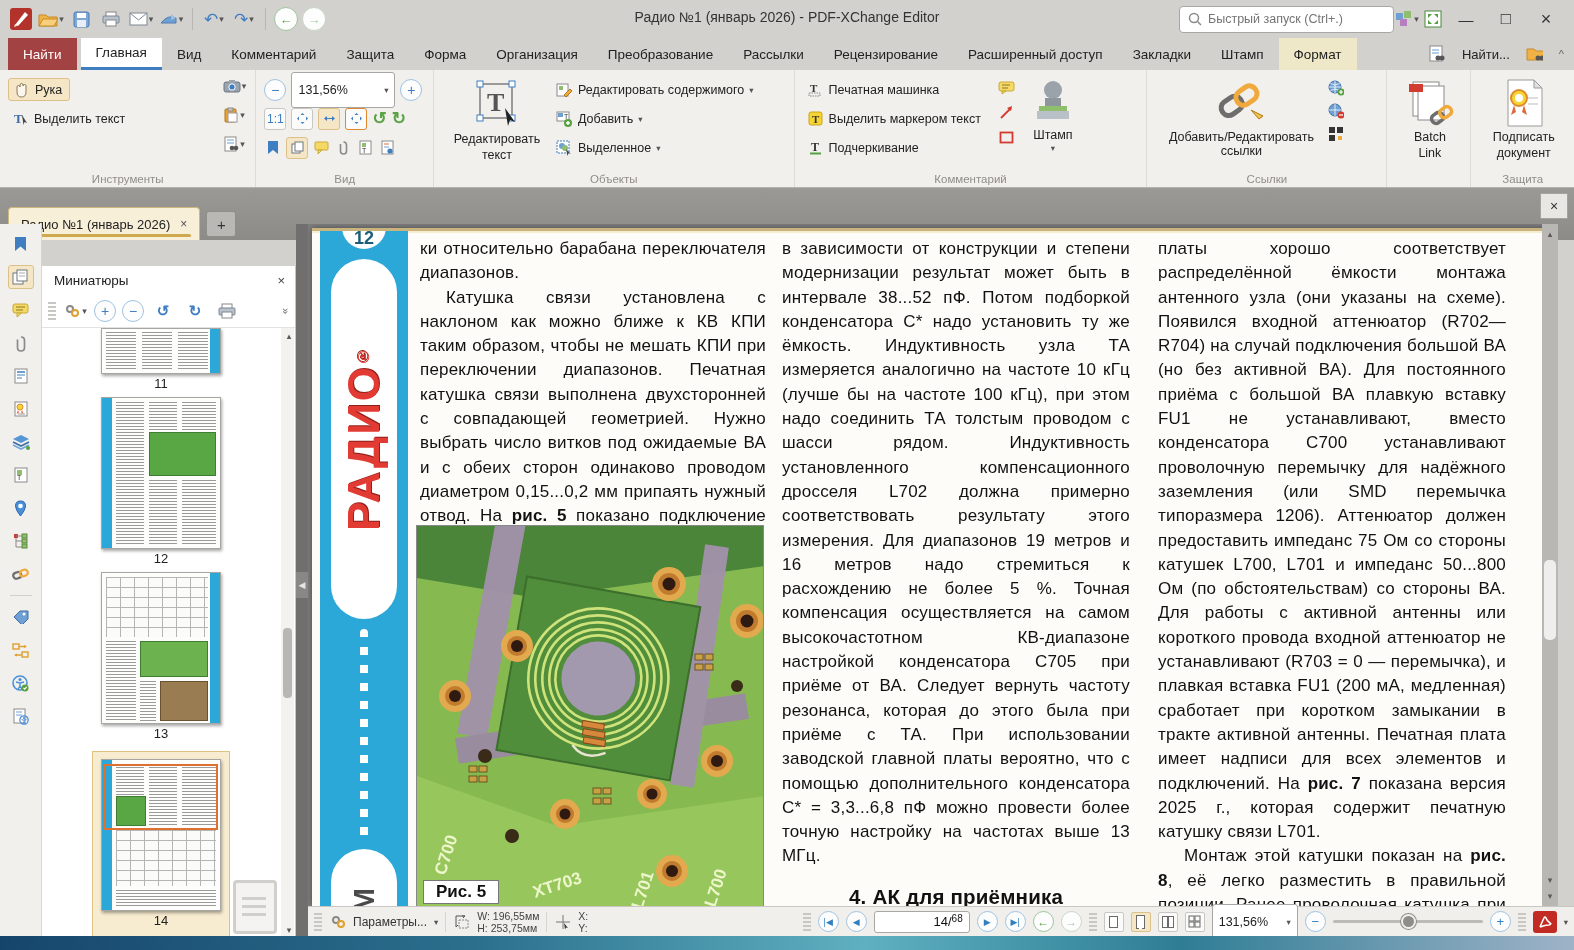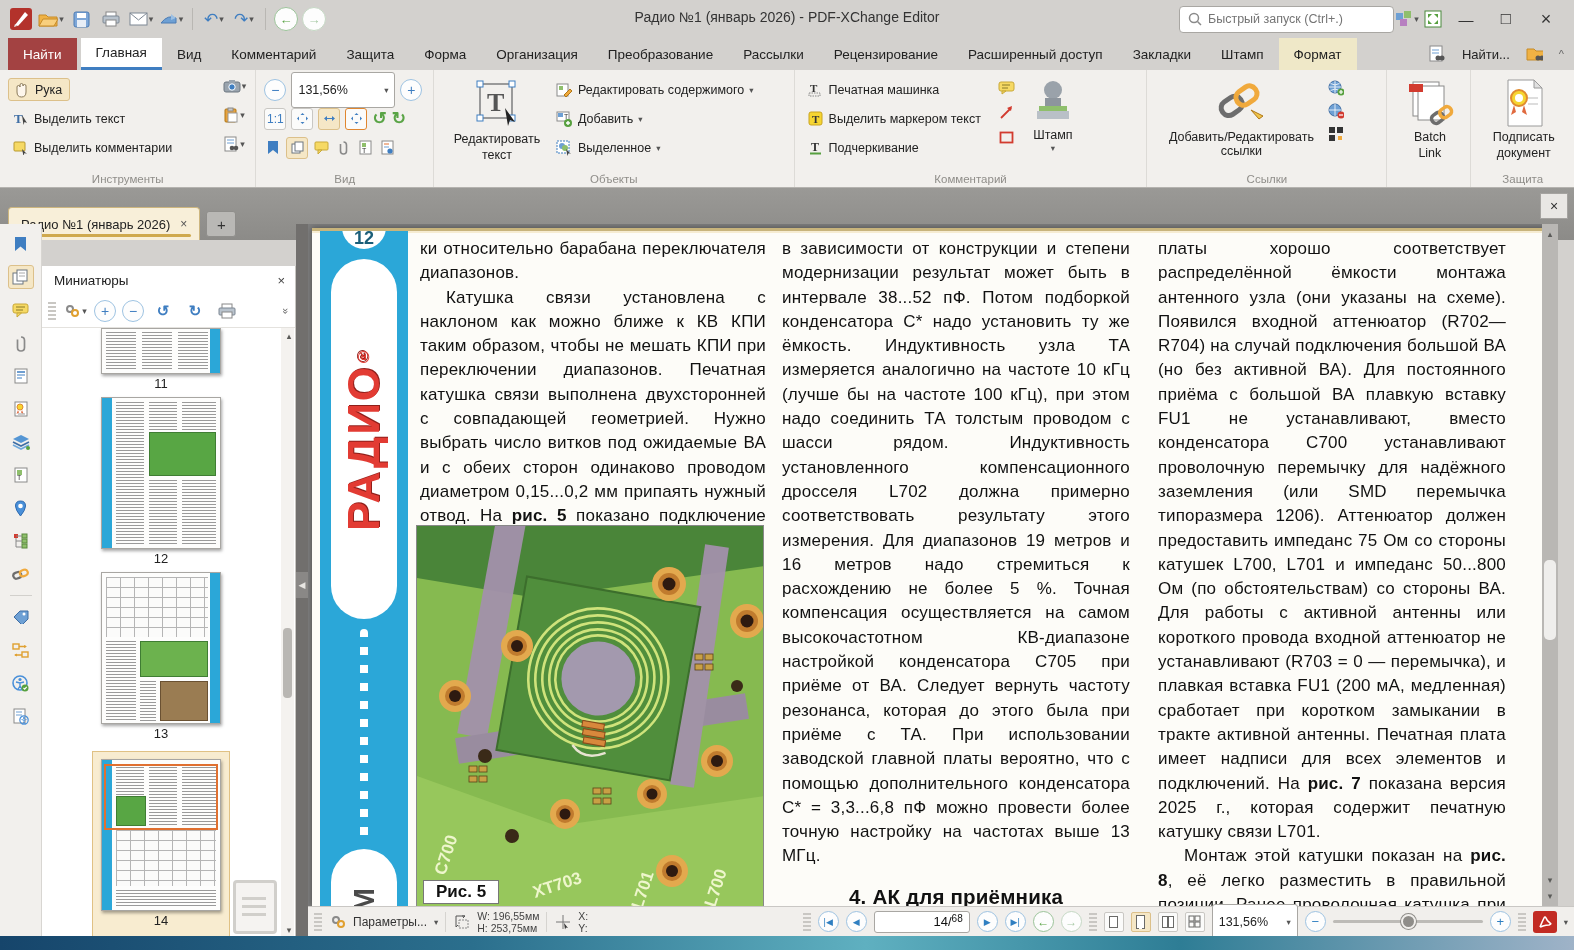--- a/index.html
+++ b/index.html
@@ -292,31 +292,20 @@
       </div>
       <div class="rrow">
         <span class="chip">
           <span class="ic">
                 <svg width="16" height="15">
                   <text x="1" y="12" font-size="13" font-weight="bold" fill="#3f6ea5" font-family="Liberation Serif,serif">T</text>
                   <path d="M9 4 l5 8 l-2.5 -1 l-1 3 z" fill="#444"></path>
                 </svg>
               </span>
           <span>Выделить текст</span>
-        </span>
-      </div>
-      <div class="rrow">
-        <span class="chip">
-          <span class="ic">
-                <svg width="16" height="15">
-                  <rect x="1" y="2" width="11" height="9" rx="1" fill="#f6d964" stroke="#b99a2e"></rect>
-                  <path d="M9 9 l5 5 l-2.5 -1 l-1 3 z" fill="#444"></path>
-                </svg>
-              </span>
-          <span>Выделить комментарии</span>
         </span>
       </div>
       <div style="position:absolute;right:8px;top:6px;display:flex;flex-direction:column;gap:9px">
         <span class="tbtn" style="height:20px">
           <svg width="18" height="14">
                 <rect x="1" y="3" width="16" height="10" rx="2" fill="#9aa4ae" stroke="#6d7780"></rect>
                 <rect x="6" y="1" width="6" height="3" fill="#9aa4ae"></rect>
                 <circle cx="9" cy="8" r="3.2" fill="#3f7ec1" stroke="#fff"></circle>
               </svg>
           <span class="dd">▾</span>

